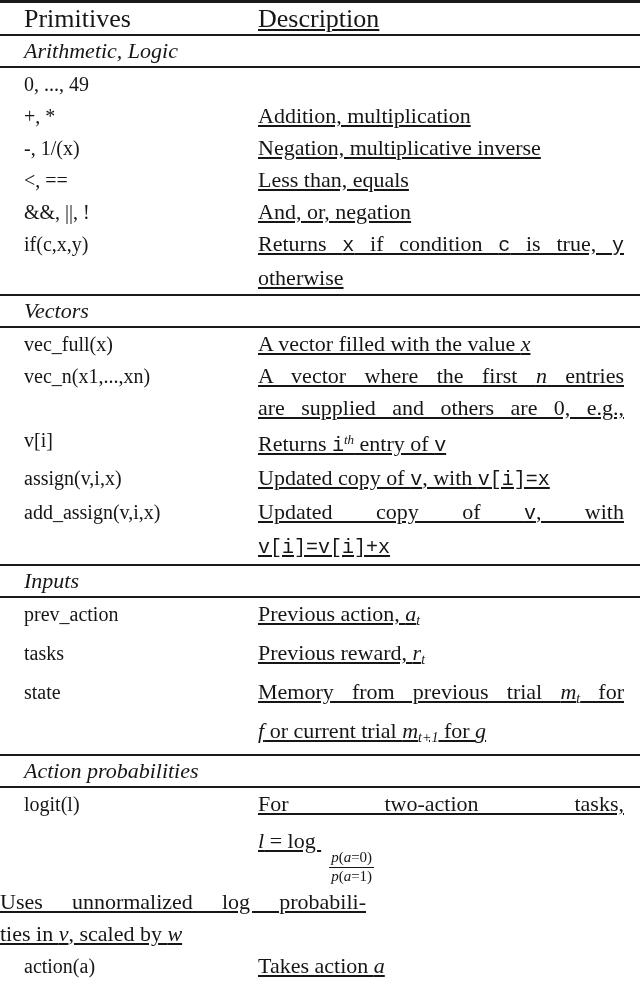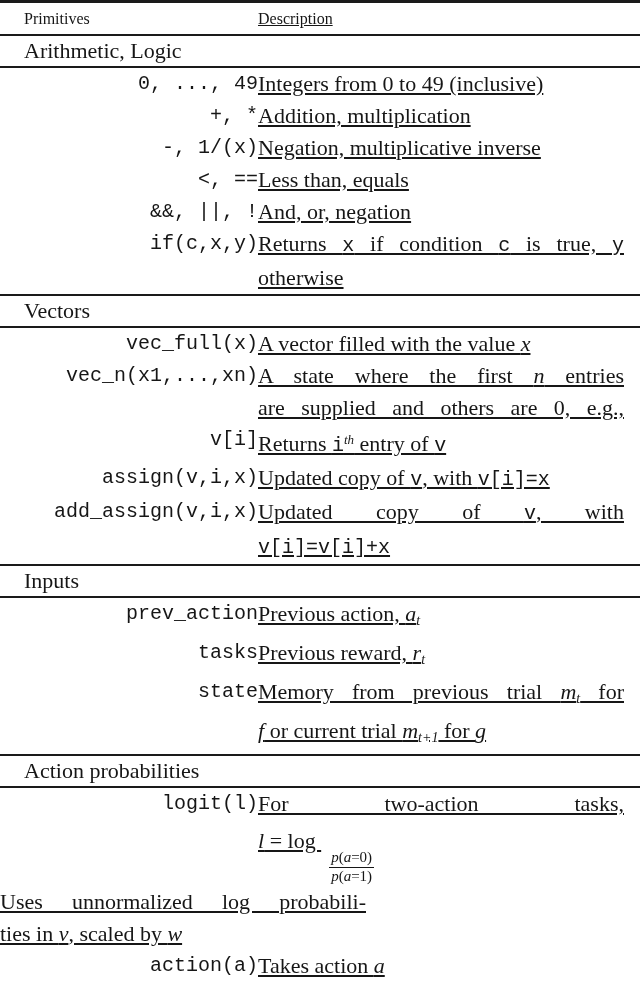--- a/index.html
+++ b/index.html
@@ -20,35 +20,35 @@
     box-sizing: border-box;
   }
   .col2 {
     flex: none;
     width: 382px;
     padding-right: 16px;
     box-sizing: border-box;
     text-decoration: underline;
   }
   .hdr-row .col1, .hdr-row .col2 {
-    font-size: 16px;
+    font-size: 26px;
     line-height: 31px;
     font-family: "Liberation Serif", serif;
   }
   .section-title {
     font-size: 22px;
     line-height: 30px;
     padding-left: 24px;
+    font-style: italic;
   }
   .prim {
-    font-family: Liberation Mono, monospace;
+    font-family: Liberation Serif, serif;
     font-size: 20px;
     line-height: 32px;
     white-space: pre;
-    text-align: right;
   }
   .line {
     font-size: 22px;
     line-height: 32px;
   }
   .line.just {
     text-align: justify;
     text-align-last: justify;
   }
   .line.tall { line-height: 42px; }
@@ -93,23 +93,20 @@
   <div class="trow hdr-row">
     <div class="col1">Primitives</div>
     <div class="col2">Description</div>
   </div>
   <div class="rule"></div>
   <div id="sections">
       <div class="section-title">Arithmetic, Logic</div>
       <div class="rule"></div>
       <div class="trow">
         <div class="col1 prim">0, ..., 49</div>
-        <div class="col2">
-          <div class="line"><span>Integers from 0 to 49 (inclusive)</span></div>
-        </div>
       </div>
       <div class="trow">
         <div class="col1 prim">+, *</div>
         <div class="col2">
           <div class="line"><span>Addition, multiplication</span></div>
         </div>
       </div>
       <div class="trow">
         <div class="col1 prim">-, 1/(x)</div>
         <div class="col2">
@@ -140,21 +137,21 @@
       <div class="rule"></div>
       <div class="trow">
         <div class="col1 prim">vec_full(x)</div>
         <div class="col2">
           <div class="line"><span>A vector filled with the value </span><span class="it">x</span></div>
         </div>
       </div>
       <div class="trow">
         <div class="col1 prim">vec_n(x1,...,xn)</div>
         <div class="col2">
-          <div class="line just"><span>A state where the first </span><span class="it">n</span><span> entries</span></div>
+          <div class="line just"><span>A vector where the first </span><span class="it">n</span><span> entries</span></div>
           <div class="line just"><span>are supplied and others are 0, e.g.,</span></div>
         </div>
       </div>
       <div class="trow">
         <div class="col1 prim">v[i]</div>
         <div class="col2">
           <div class="line"><span>Returns </span><span class="tt">i</span><span class="supit">th</span><span> entry of </span><span class="tt">v</span></div>
         </div>
       </div>
       <div class="trow">

